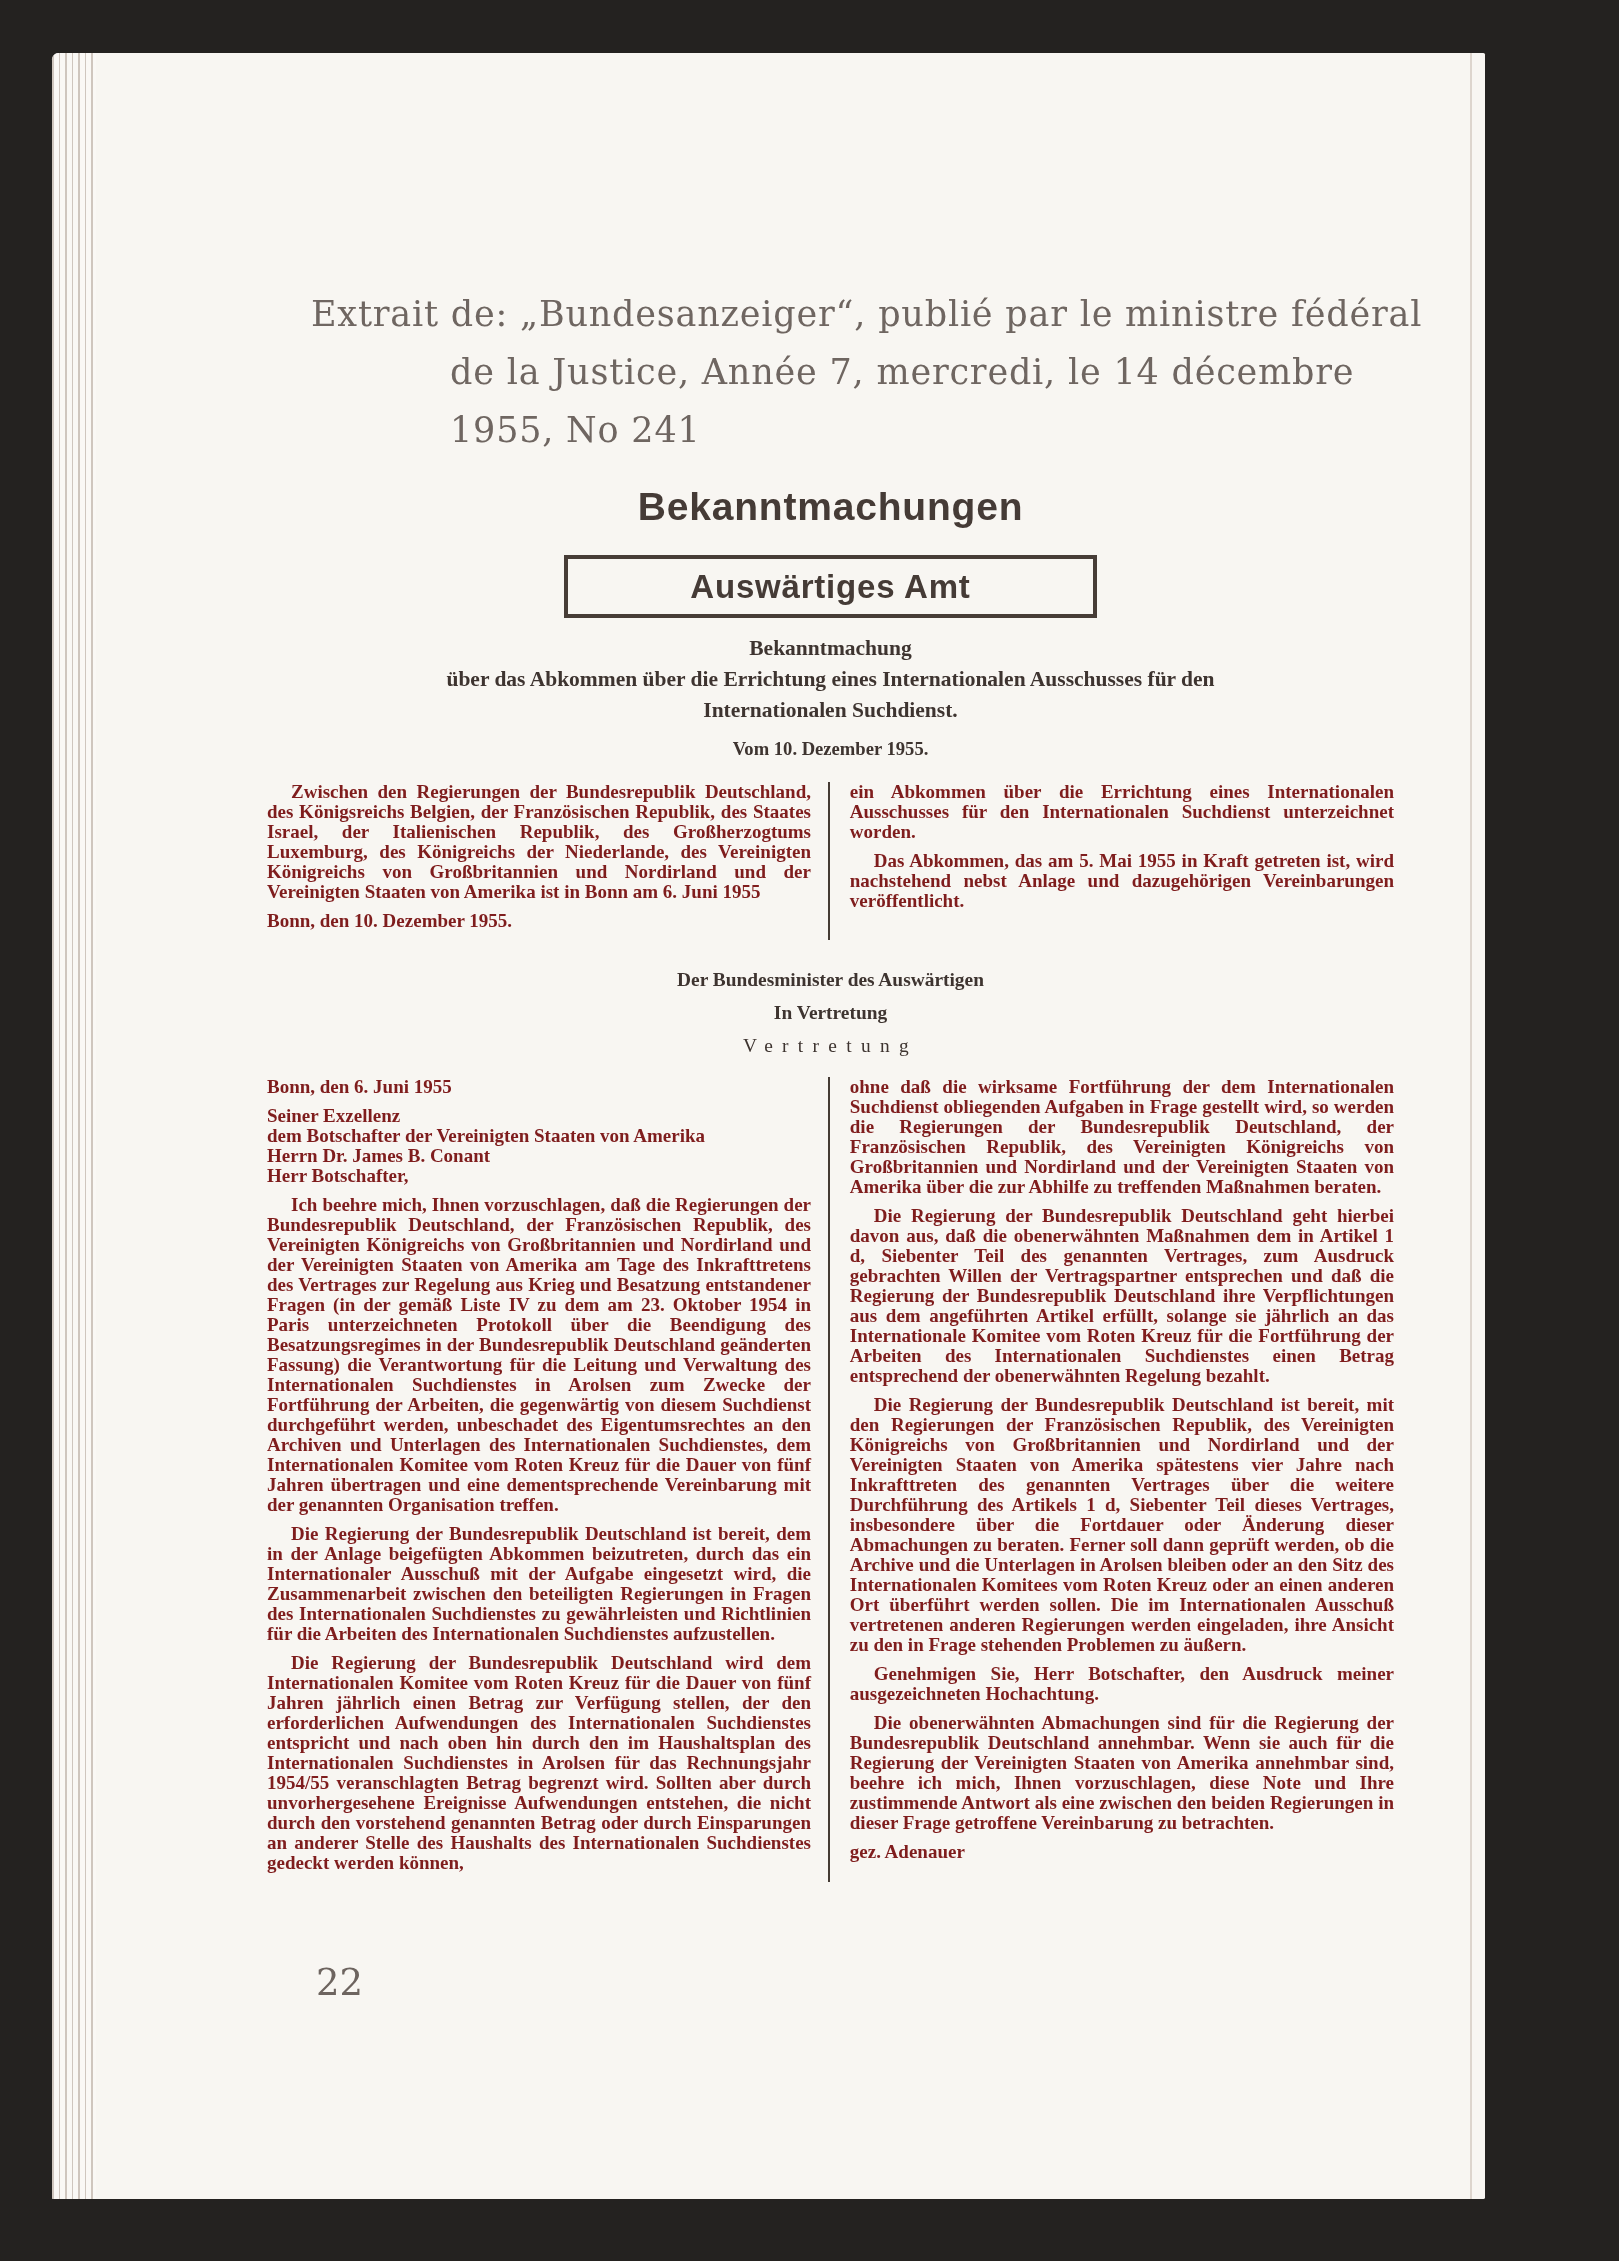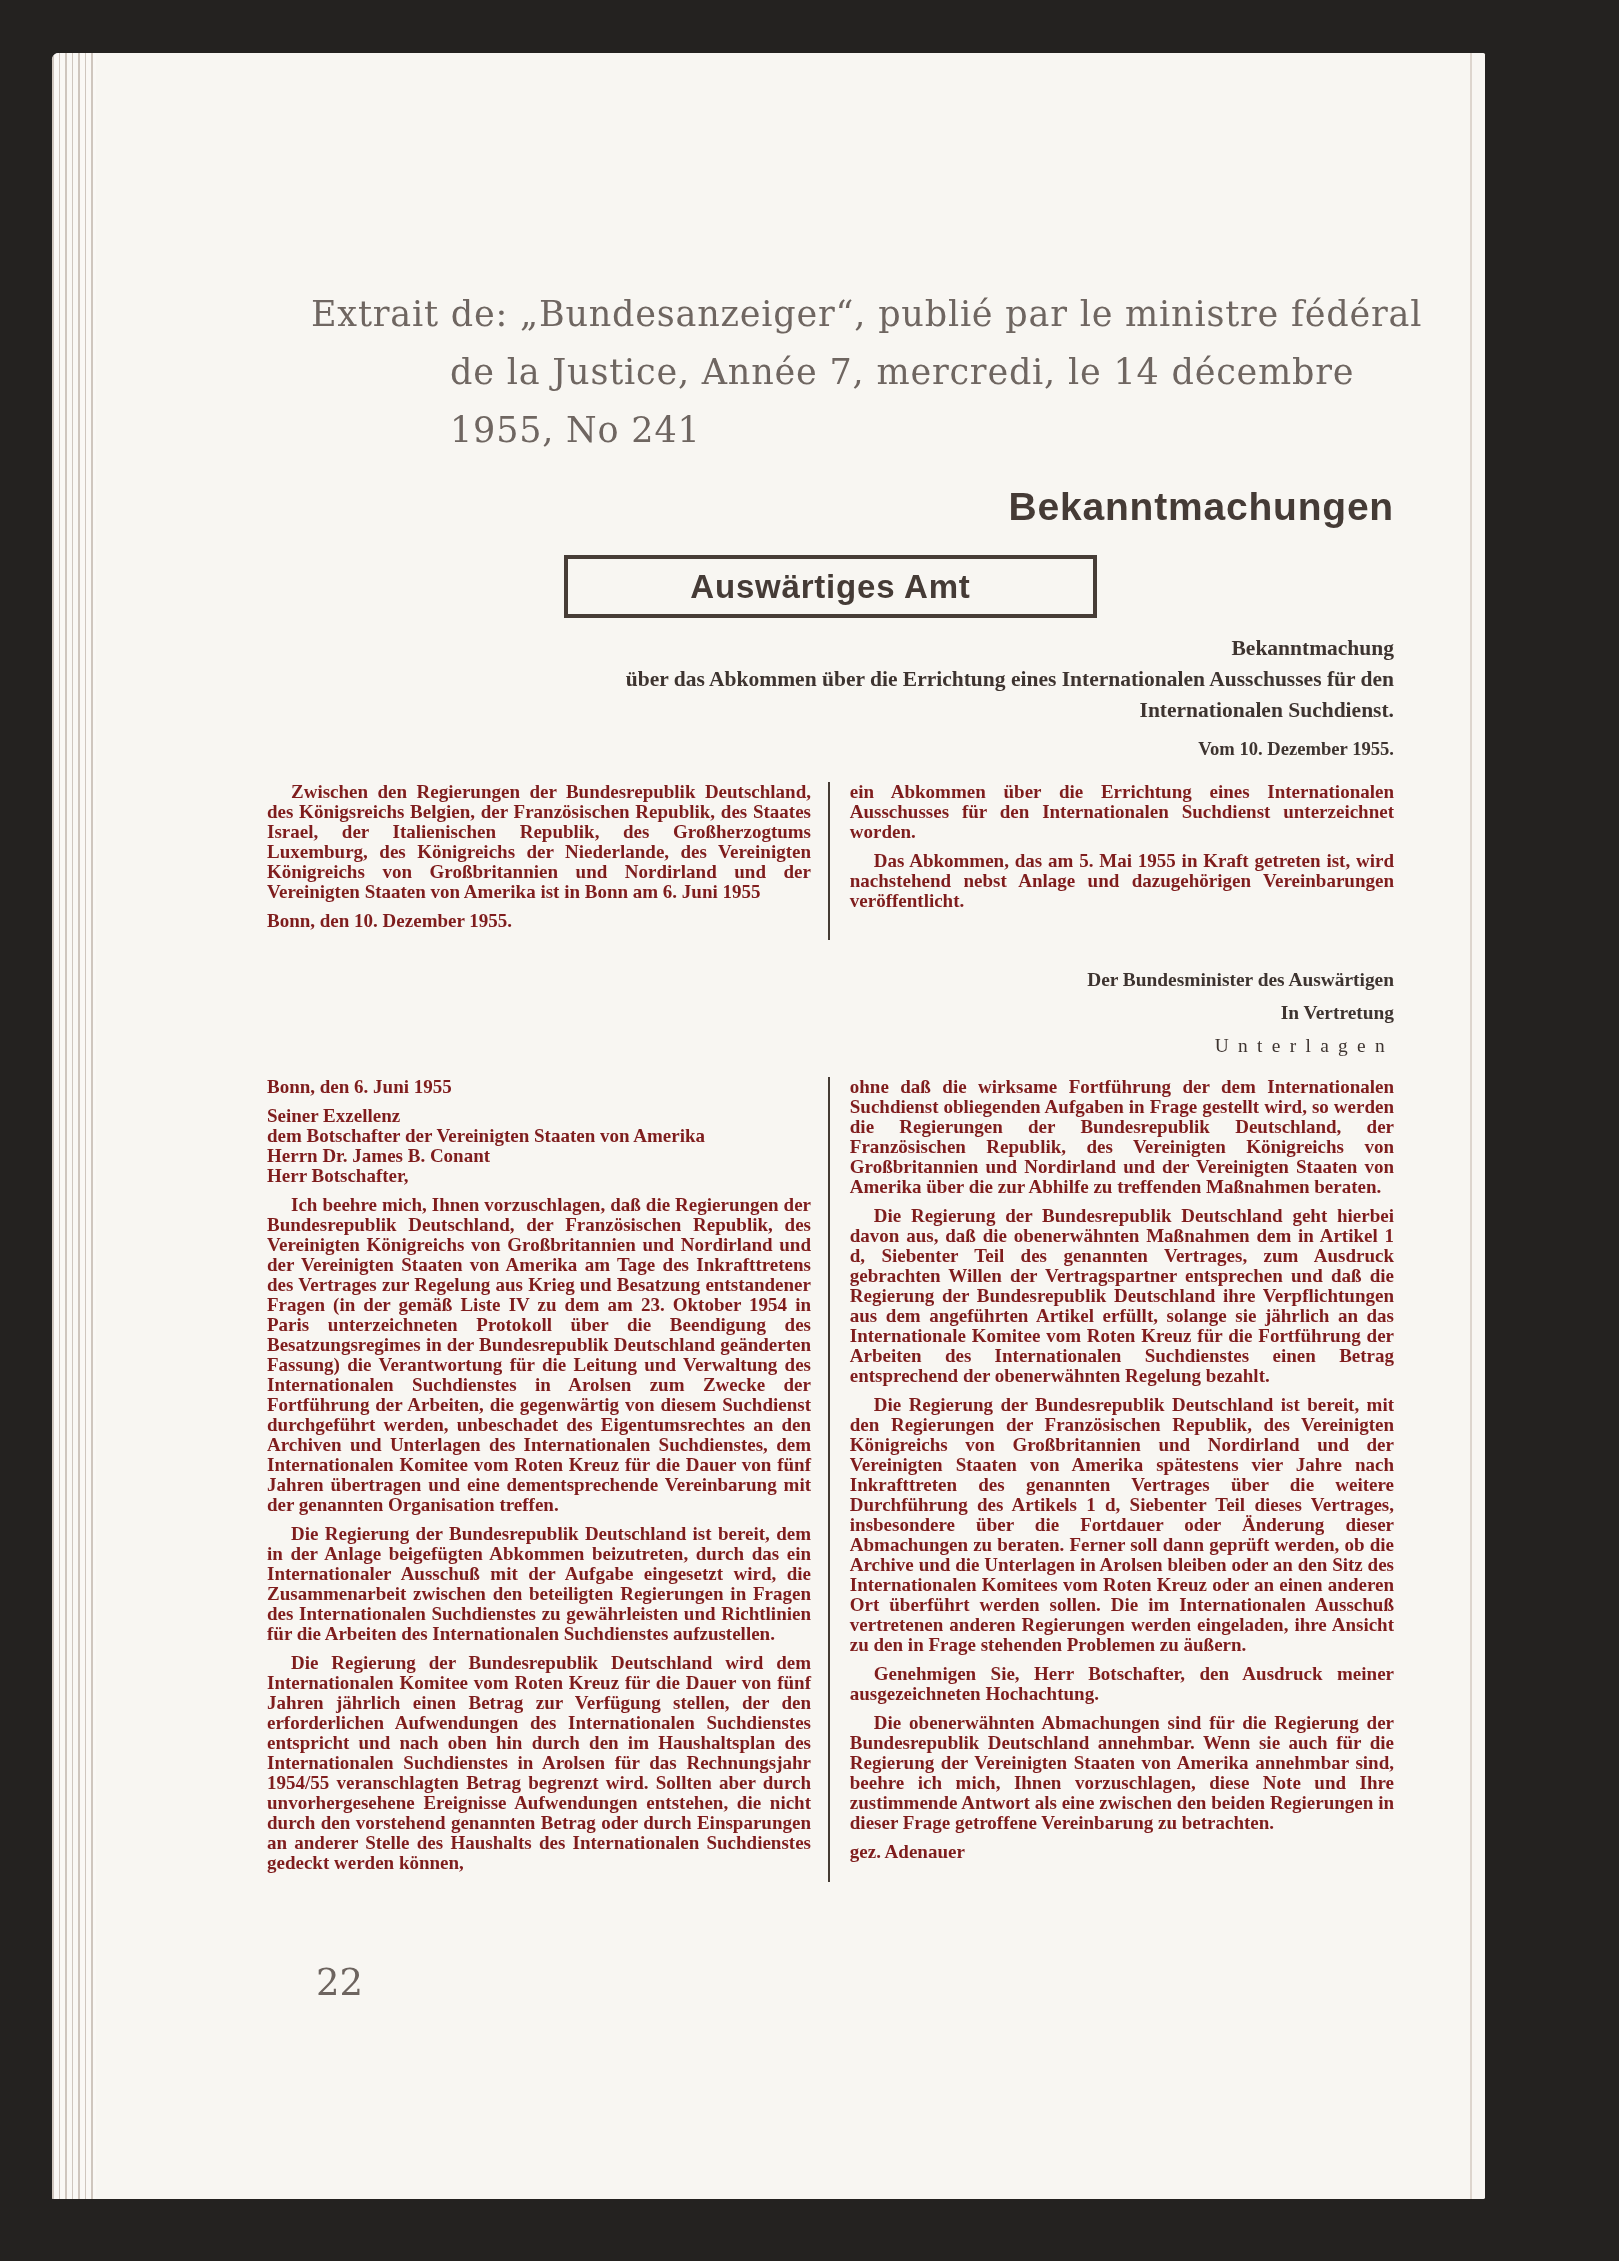--- a/index.html
+++ b/index.html
@@ -23,21 +23,21 @@
     background:#ddd5cd;
   }
   
   .header-fr {
     position:absolute; left:259px; top:232px; width:1134px;
     font-family:"DejaVu Serif", serif; font-weight:400;
     font-size:35px; line-height:58px; color:#6f6661; letter-spacing:0.8px;
   }
   .header-fr .l2, .header-fr .l3 { margin-left:139px; }
   
-  .center-col { position:absolute; left:215px; width:1127px; text-align:right; }
+  .center-col { position:absolute; left:215px; width:1127px; text-align:center; }
   .title-main {
     top:432px; font-family:"Liberation Sans", sans-serif; font-weight:700;
     font-size:39px; color:#453b36; letter-spacing:0.8px;
   }
   .agency-box-wrap { top:502px; }
   .agency-box {
     width:525px; height:55px; margin:0 auto;
     border:4.9px solid #473d37; display:flex; align-items:center; justify-content:center;
   }
   .agency-box-label {
@@ -114,21 +114,21 @@
       <div class="divider"></div>
       <div class="col-r">
         <p>ein Abkommen über die Errichtung eines Internationalen Ausschusses für den Internationalen Suchdienst unterzeichnet worden.</p>
         <p class="ind">Das Abkommen, das am 5. Mai 1955 in Kraft getreten ist, wird nachstehend nebst Anlage und dazugehörigen Vereinbarungen veröffentlicht.</p>
       </div>
     </div>
 
     <div class="center-col sig-block">
       <div>Der Bundesminister des Auswärtigen</div>
       <div>In Vertretung</div>
-      <div class="spaced">Unterlagen</div>
+      <div class="spaced">Vertretung</div>
     </div>
 
     <div class="two-col letter-cols body-text">
       <div class="col-l">
         <p class="letter-date">Bonn, den 6. Juni 1955</p>
         <p class="addr" style="margin:0">Seiner Exzellenz</p>
         <p class="addr" style="margin:0">dem Botschafter der Vereinigten Staaten von Amerika</p>
         <p class="addr" style="margin:0">Herrn Dr. James B. Conant</p>
         <p class="salutation">Herr Botschafter,</p>
         <p class="ind">Ich beehre mich, Ihnen vorzuschlagen, daß die Regierungen der Bundesrepublik Deutschland, der Französischen Republik, des Vereinigten Königreichs von Großbritannien und Nordirland und der Vereinigten Staaten von Amerika am Tage des Inkrafttretens des Vertrages zur Regelung aus Krieg und Besatzung entstandener Fragen (in der gemäß Liste IV zu dem am 23. Oktober 1954 in Paris unterzeichneten Protokoll über die Beendigung des Besatzungsregimes in der Bundesrepublik Deutschland geänderten Fassung) die Verantwortung für die Leitung und Verwaltung des Internationalen Suchdienstes in Arolsen zum Zwecke der Fortführung der Arbeiten, die gegenwärtig von diesem Suchdienst durchgeführt werden, unbeschadet des Eigentumsrechtes an den Archiven und Unterlagen des Internationalen Suchdienstes, dem Internationalen Komitee vom Roten Kreuz für die Dauer von fünf Jahren übertragen und eine dementsprechende Vereinbarung mit der genannten Organisation treffen.</p>

